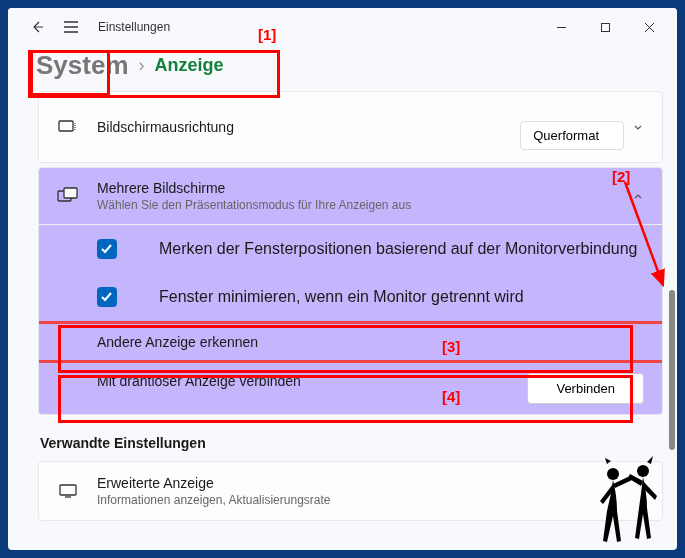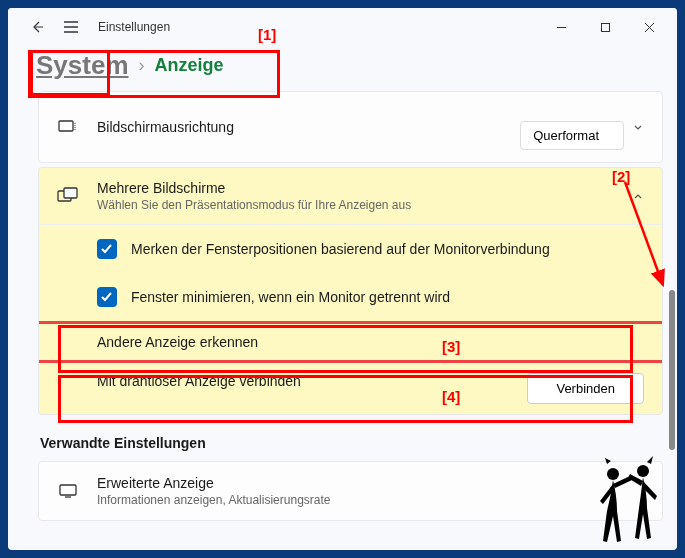--- a/index.html
+++ b/index.html
@@ -49,21 +49,20 @@
   }
   .breadcrumb {
     display: flex;
     align-items: center;
     padding: 4px 20px 10px 28px;
   }
   .bc-parent {
     font-size: 26px;
     color: #777;
     font-weight: 600;
-    text-decoration: underline;
   }
   .bc-sep {
     font-size: 18px;
     color: #999;
     margin: 0 10px;
   }
   .bc-current {
     font-size: 18px;
     color: #15803d;
     font-weight: 600;
@@ -115,39 +114,40 @@
     font-size: 13px;
     position: relative;
     cursor: pointer;
     margin-top: 17px;
   }
   .chevron {
     width: 12px; height: 12px;
     color: #555;
   }
   .expand-section {
-    background: #fef9c3;
+    background: #c4b5fd;
     border: 1px solid #e8e8ec;
     border-radius: 4px;
     margin-bottom: 4px;
   }
   .exp-header {
     display: flex;
     align-items: center;
     padding: 12px 18px;
   }
   .exp-body {
     border-top: 1px solid #eee;
   }
   .check-row {
     display: flex;
     align-items: center;
     padding: 14px 18px 14px 58px;
-    font-size: 14px;
+    font-size: 16px;
     color: #1a1a1a;
+    gap: 28px;
   }
   .checkbox {
     width: 20px; height: 20px;
     background: #0067c0;
     border-radius: 4px;
     margin-right: 14px;
     display: flex;
     align-items: center;
     justify-content: center;
     color: #fff;

